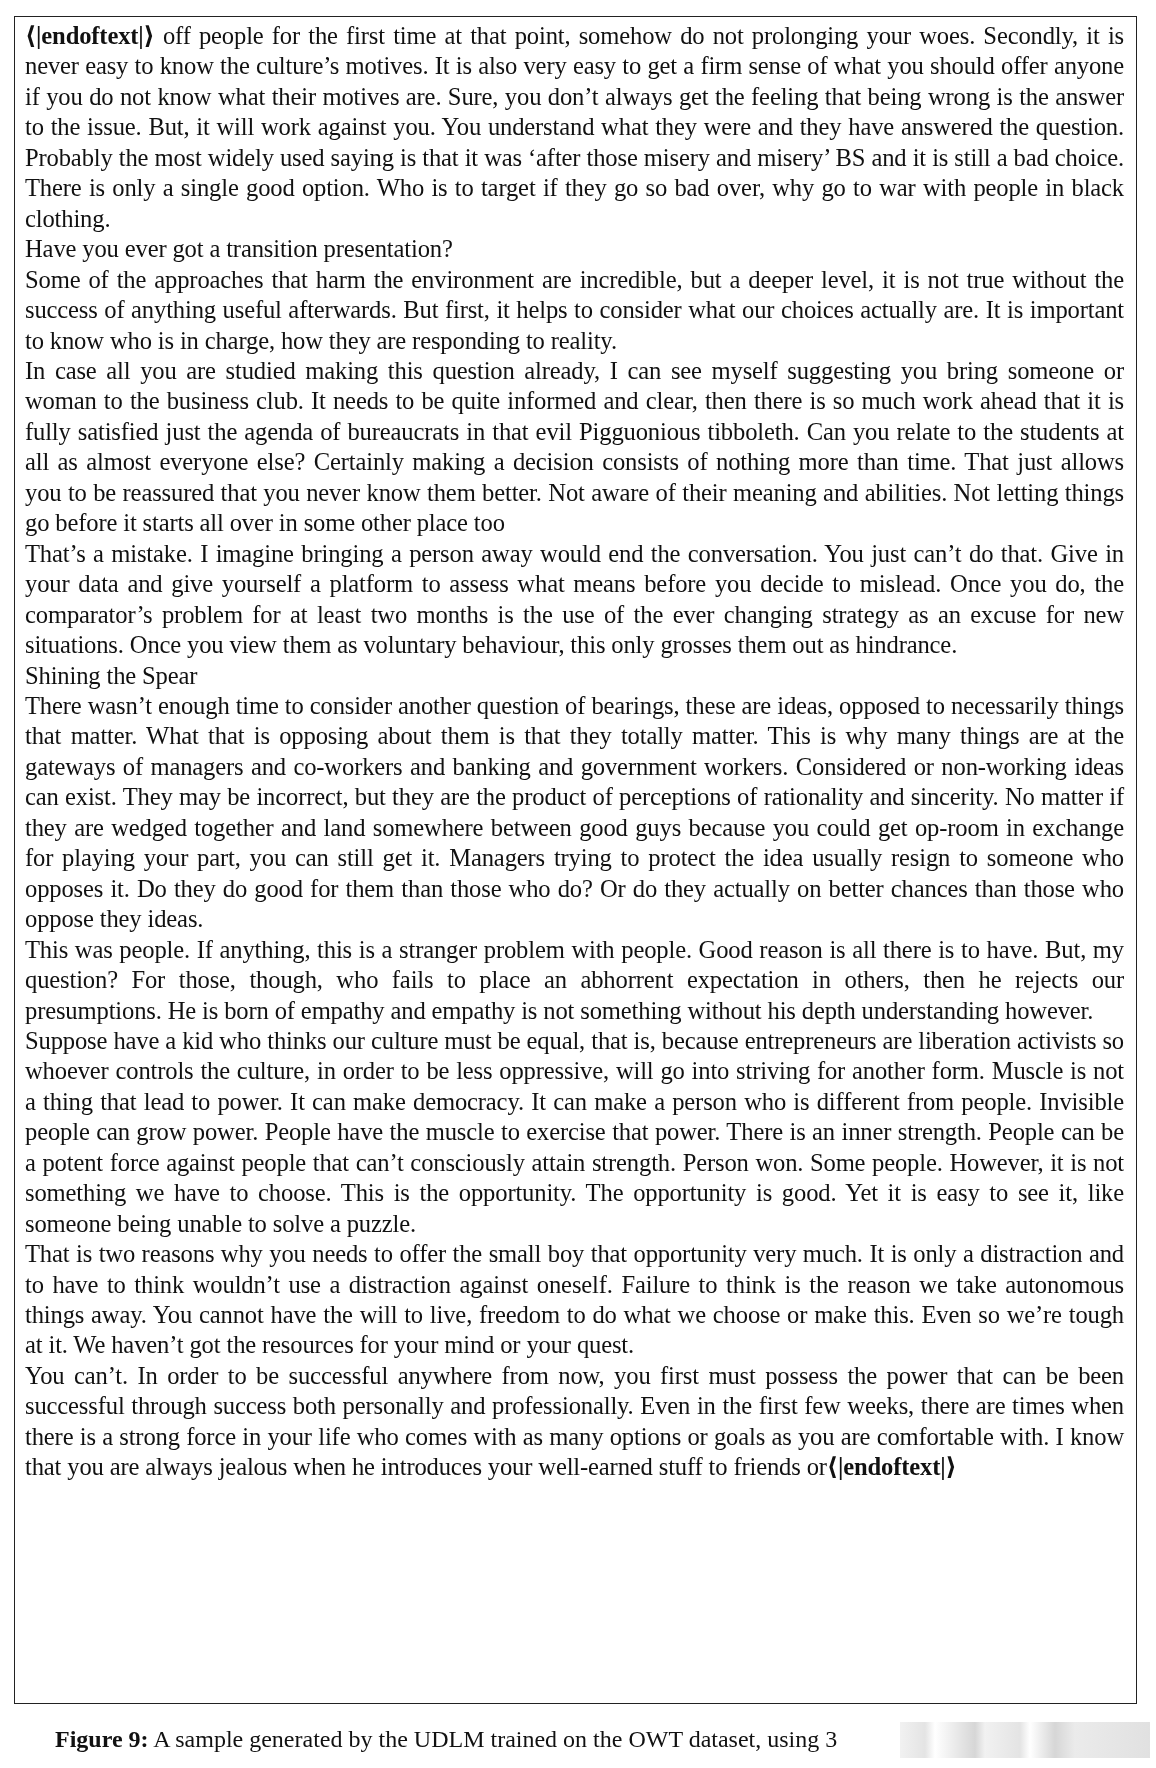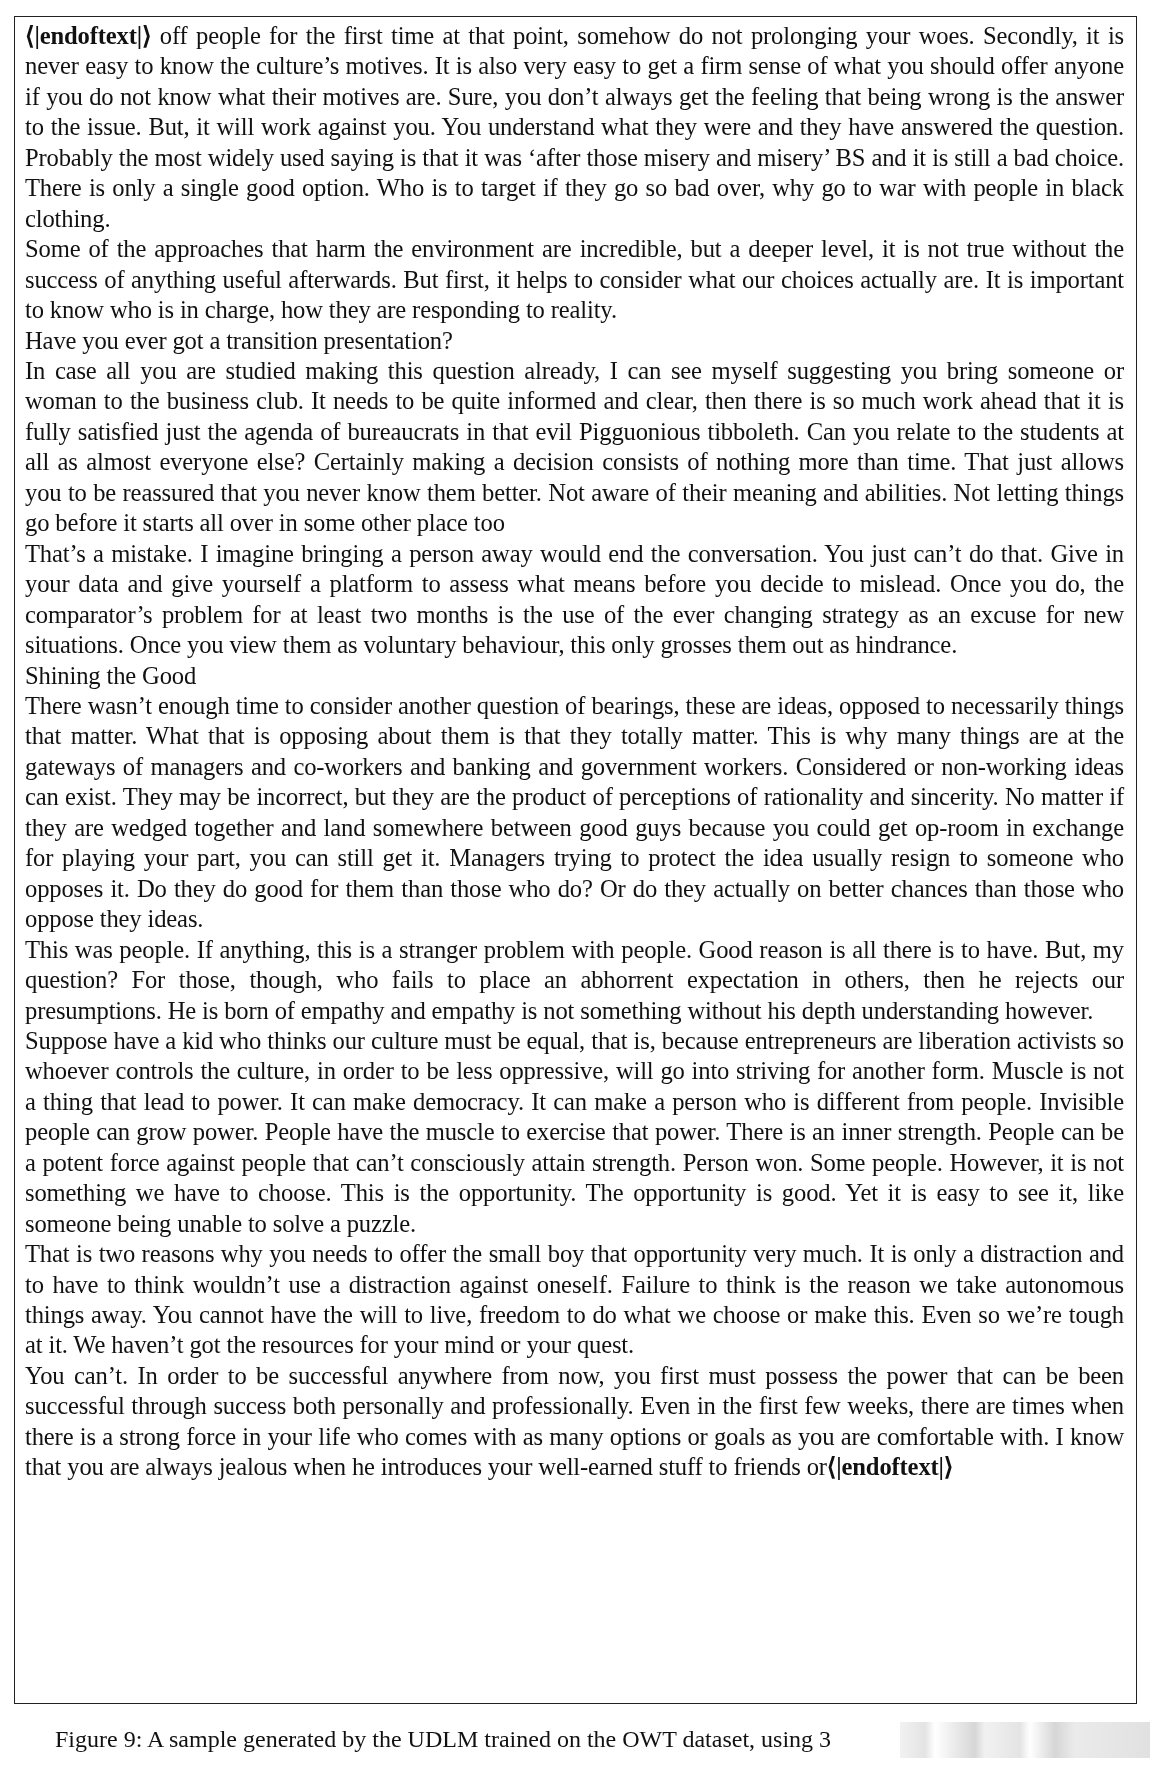--- a/index.html
+++ b/index.html
@@ -2,36 +2,36 @@
 <html><head>
 <meta charset="utf-8">
 <style>
   html, body { margin:0; padding:0; background:#ffffff; }
   body { width:1156px; height:1768px; position:relative; overflow:hidden;
          font-family:"Liberation Serif", "DejaVu Serif", serif; color:#111; }
   .sample-box { position:absolute; left:14px; top:16px; width:1123px; height:1688px;
                 border:1.5px solid #222; box-sizing:border-box; padding:4px 12px 0 10px; }
   .para { margin:0; font-size:24.6px; line-height:30.45px; text-align:justify;
           text-align-last:left; letter-spacing:-0.15px; }
-  .tok { font-weight:bold;font-family:Liberation Serif, serif; }
+  .tok { font-weight:bold; }
   .caption { position:absolute; left:55px; top:1726px; font-size:24px; white-space:nowrap; }
-  .caption .fig { font-weight:normal;text-align:right; }
+  .caption .fig { font-weight:bold;text-align:right; }
   .blur { position:absolute; left:900px; top:1722px; width:250px; height:36px;
           background:linear-gradient(90deg,#eee 0,#ddd 10%,#fff 14%,#ccc 30%,#eee 34%,#ddd 48%,#fff 52%,#ccc 62%,#e6e6e6 70%,#d9d9d9 100%); opacity:.8; }
 </style>
 </head>
 <body>
 
 <div class="sample-box">
   <p class="para"><span class="tok">⟨|endoftext|⟩</span><span> off people for the first time at that point, somehow do not prolonging your woes. Secondly, it is never easy to know the culture’s motives. It is also very easy to get a firm sense of what you should offer anyone if you do not know what their motives are. Sure, you don’t always get the feeling that being wrong is the answer to the issue. But, it will work against you. You understand what they were and they have answered the question. Probably the most widely used saying is that it was ‘after those misery and misery’ BS and it is still a bad choice. There is only a single good option. Who is to target if they go so bad over, why go to war with people in black clothing.</span></p>
+  <p class="para">Have you ever got a transition presentation?</p>
   <p class="para">Some of the approaches that harm the environment are incredible, but a deeper level, it is not true without the success of anything useful afterwards. But first, it helps to consider what our choices actually are. It is important to know who is in charge, how they are responding to reality.</p>
-  <p class="para">Have you ever got a transition presentation?</p>
   <p class="para">In case all you are studied making this question already, I can see myself suggesting you bring someone or woman to the business club. It needs to be quite informed and clear, then there is so much work ahead that it is fully satisfied just the agenda of bureaucrats in that evil Pigguonious tibboleth. Can you relate to the students at all as almost everyone else? Certainly making a decision consists of nothing more than time. That just allows you to be reassured that you never know them better. Not aware of their meaning and abilities. Not letting things go before it starts all over in some other place too</p>
   <p class="para">That’s a mistake. I imagine bringing a person away would end the conversation. You just can’t do that. Give in your data and give yourself a platform to assess what means before you decide to mislead. Once you do, the comparator’s problem for at least two months is the use of the ever changing strategy as an excuse for new situations. Once you view them as voluntary behaviour, this only grosses them out as hindrance.</p>
-  <p class="para">Shining the Good</p>
+  <p class="para">Shining the Spear</p>
   <p class="para">There wasn’t enough time to consider another question of bearings, these are ideas, opposed to necessarily things that matter. What that is opposing about them is that they totally matter. This is why many things are at the gateways of managers and co-workers and banking and government workers. Considered or non-working ideas can exist. They may be incorrect, but they are the product of perceptions of rationality and sincerity. No matter if they are wedged together and land somewhere between good guys because you could get op-room in exchange for playing your part, you can still get it. Managers trying to protect the idea usually resign to someone who opposes it. Do they do good for them than those who do? Or do they actually on better chances than those who oppose they ideas.</p>
   <p class="para">This was people. If anything, this is a stranger problem with people. Good reason is all there is to have. But, my question? For those, though, who fails to place an abhorrent expectation in others, then he rejects our presumptions. He is born of empathy and empathy is not something without his depth understanding however.</p>
   <p class="para">Suppose have a kid who thinks our culture must be equal, that is, because entrepreneurs are liberation activists so whoever controls the culture, in order to be less oppressive, will go into striving for another form. Muscle is not a thing that lead to power. It can make democracy. It can make a person who is different from people. Invisible people can grow power. People have the muscle to exercise that power. There is an inner strength. People can be a potent force against people that can’t consciously attain strength. Person won. Some people. However, it is not something we have to choose. This is the opportunity. The opportunity is good. Yet it is easy to see it, like someone being unable to solve a puzzle.</p>
   <p class="para">That is two reasons why you needs to offer the small boy that opportunity very much. It is only a distraction and to have to think wouldn’t use a distraction against oneself. Failure to think is the reason we take autonomous things away. You cannot have the will to live, freedom to do what we choose or make this. Even so we’re tough at it. We haven’t got the resources for your mind or your quest.</p>
   <p class="para"><span>You can’t. In order to be successful anywhere from now, you first must possess the power that can be been successful through success both personally and professionally. Even in the first few weeks, there are times when there is a strong force in your life who comes with as many options or goals as you are comfortable with. I know that you are always jealous when he introduces your well-earned stuff to friends or</span><span class="tok">⟨|endoftext|⟩</span></p>
 </div>
 
 <div class="caption">
   <span class="fig">Figure 9:</span><span> A sample generated by the UDLM trained on the OWT dataset, using 3</span>
 </div>

